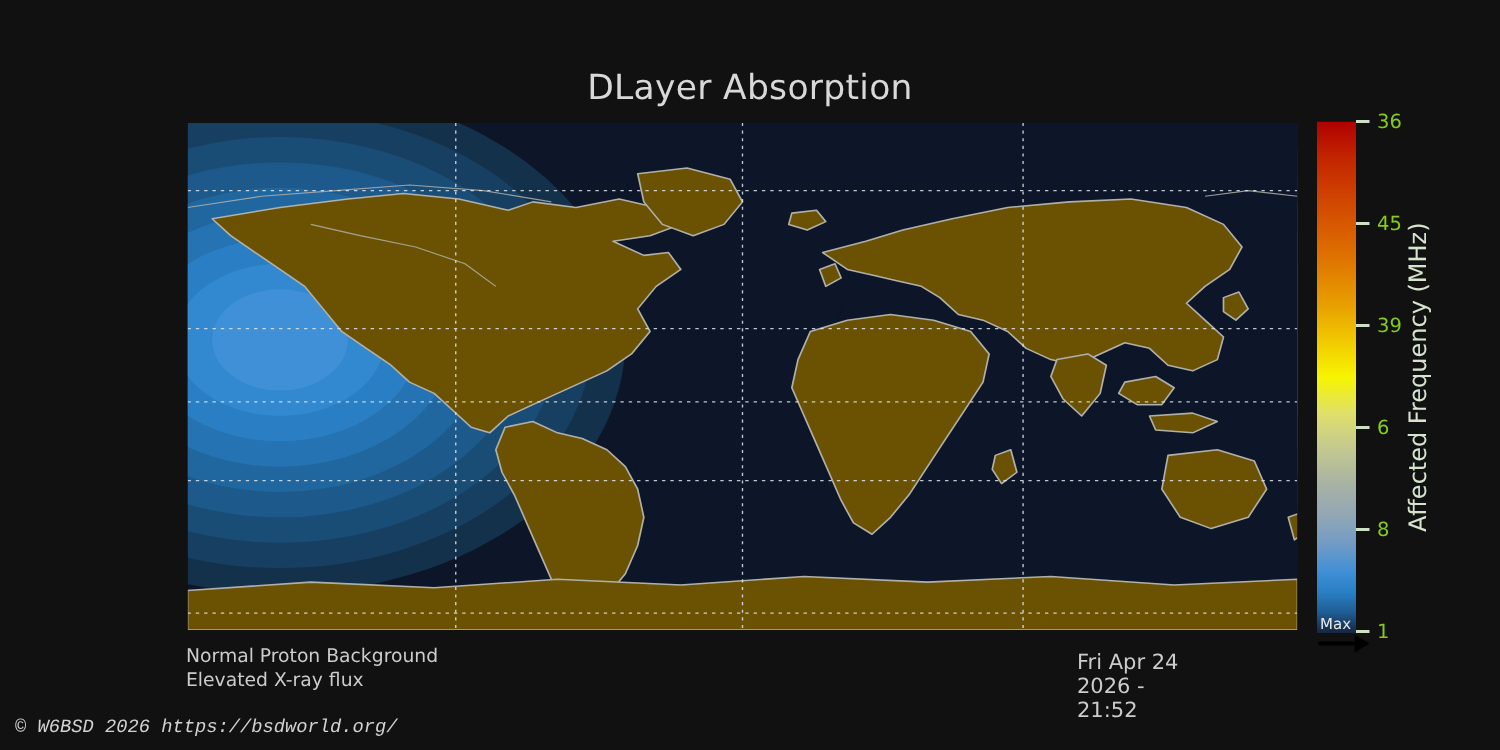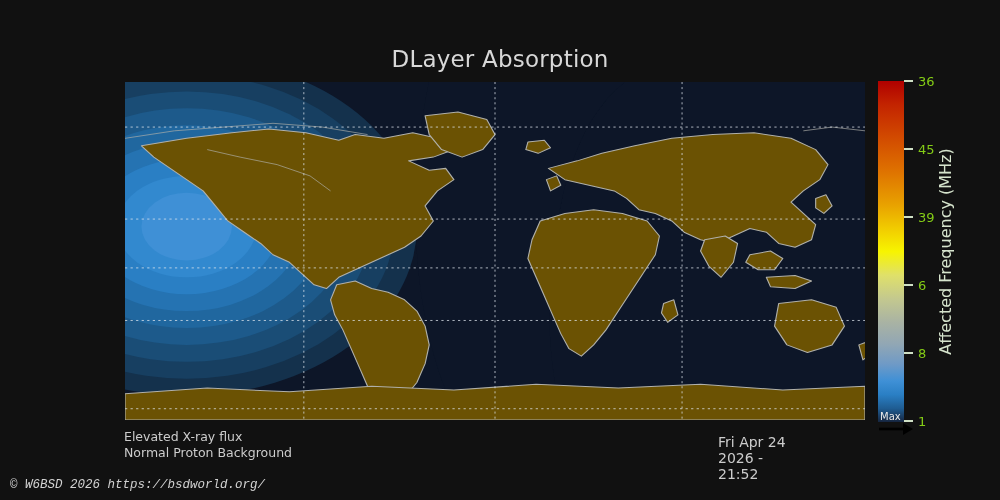--- a/index.html
+++ b/index.html
@@ -245,20 +245,20 @@
         <span>1</span>
       </div>
     </div>
   </div>
 
   <div class="cb-label">
     <span>Affected Frequency (MHz)</span>
   </div>
 
   <div class="status">
+    <div>Normal Proton Background</div>
     <div>Elevated X-ray flux</div>
-    <div>Normal Proton Background</div>
   </div>
 
   <div class="stamp">Fri Apr 24 2026 - 21:52</div>
 
   <div class="copyright">© W6BSD 2026 https://bsdworld.org/</div>
 </div>
 
 </body></html>

